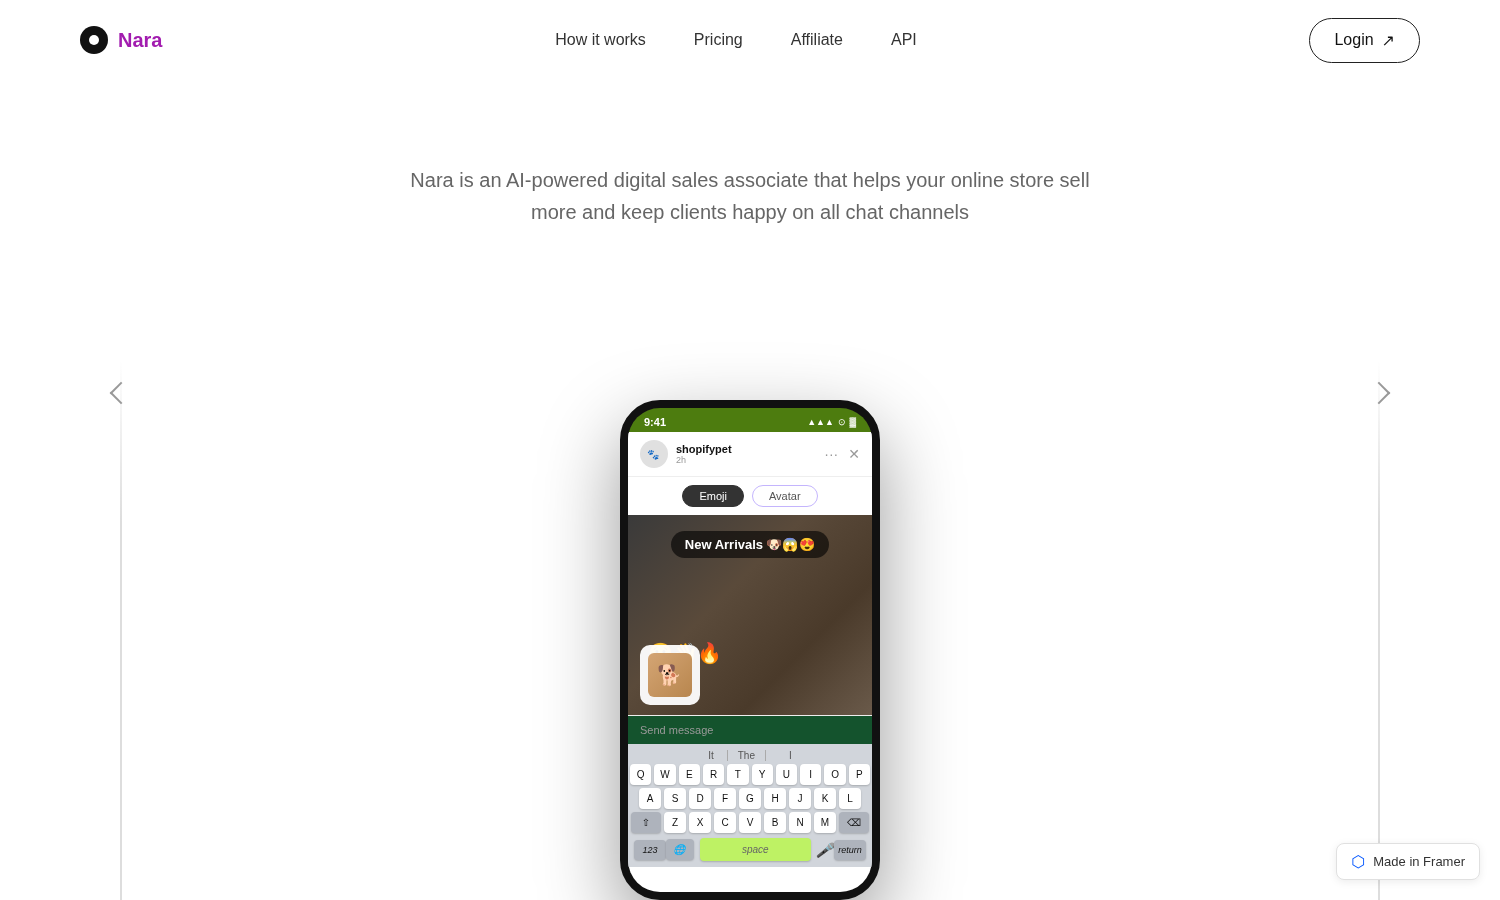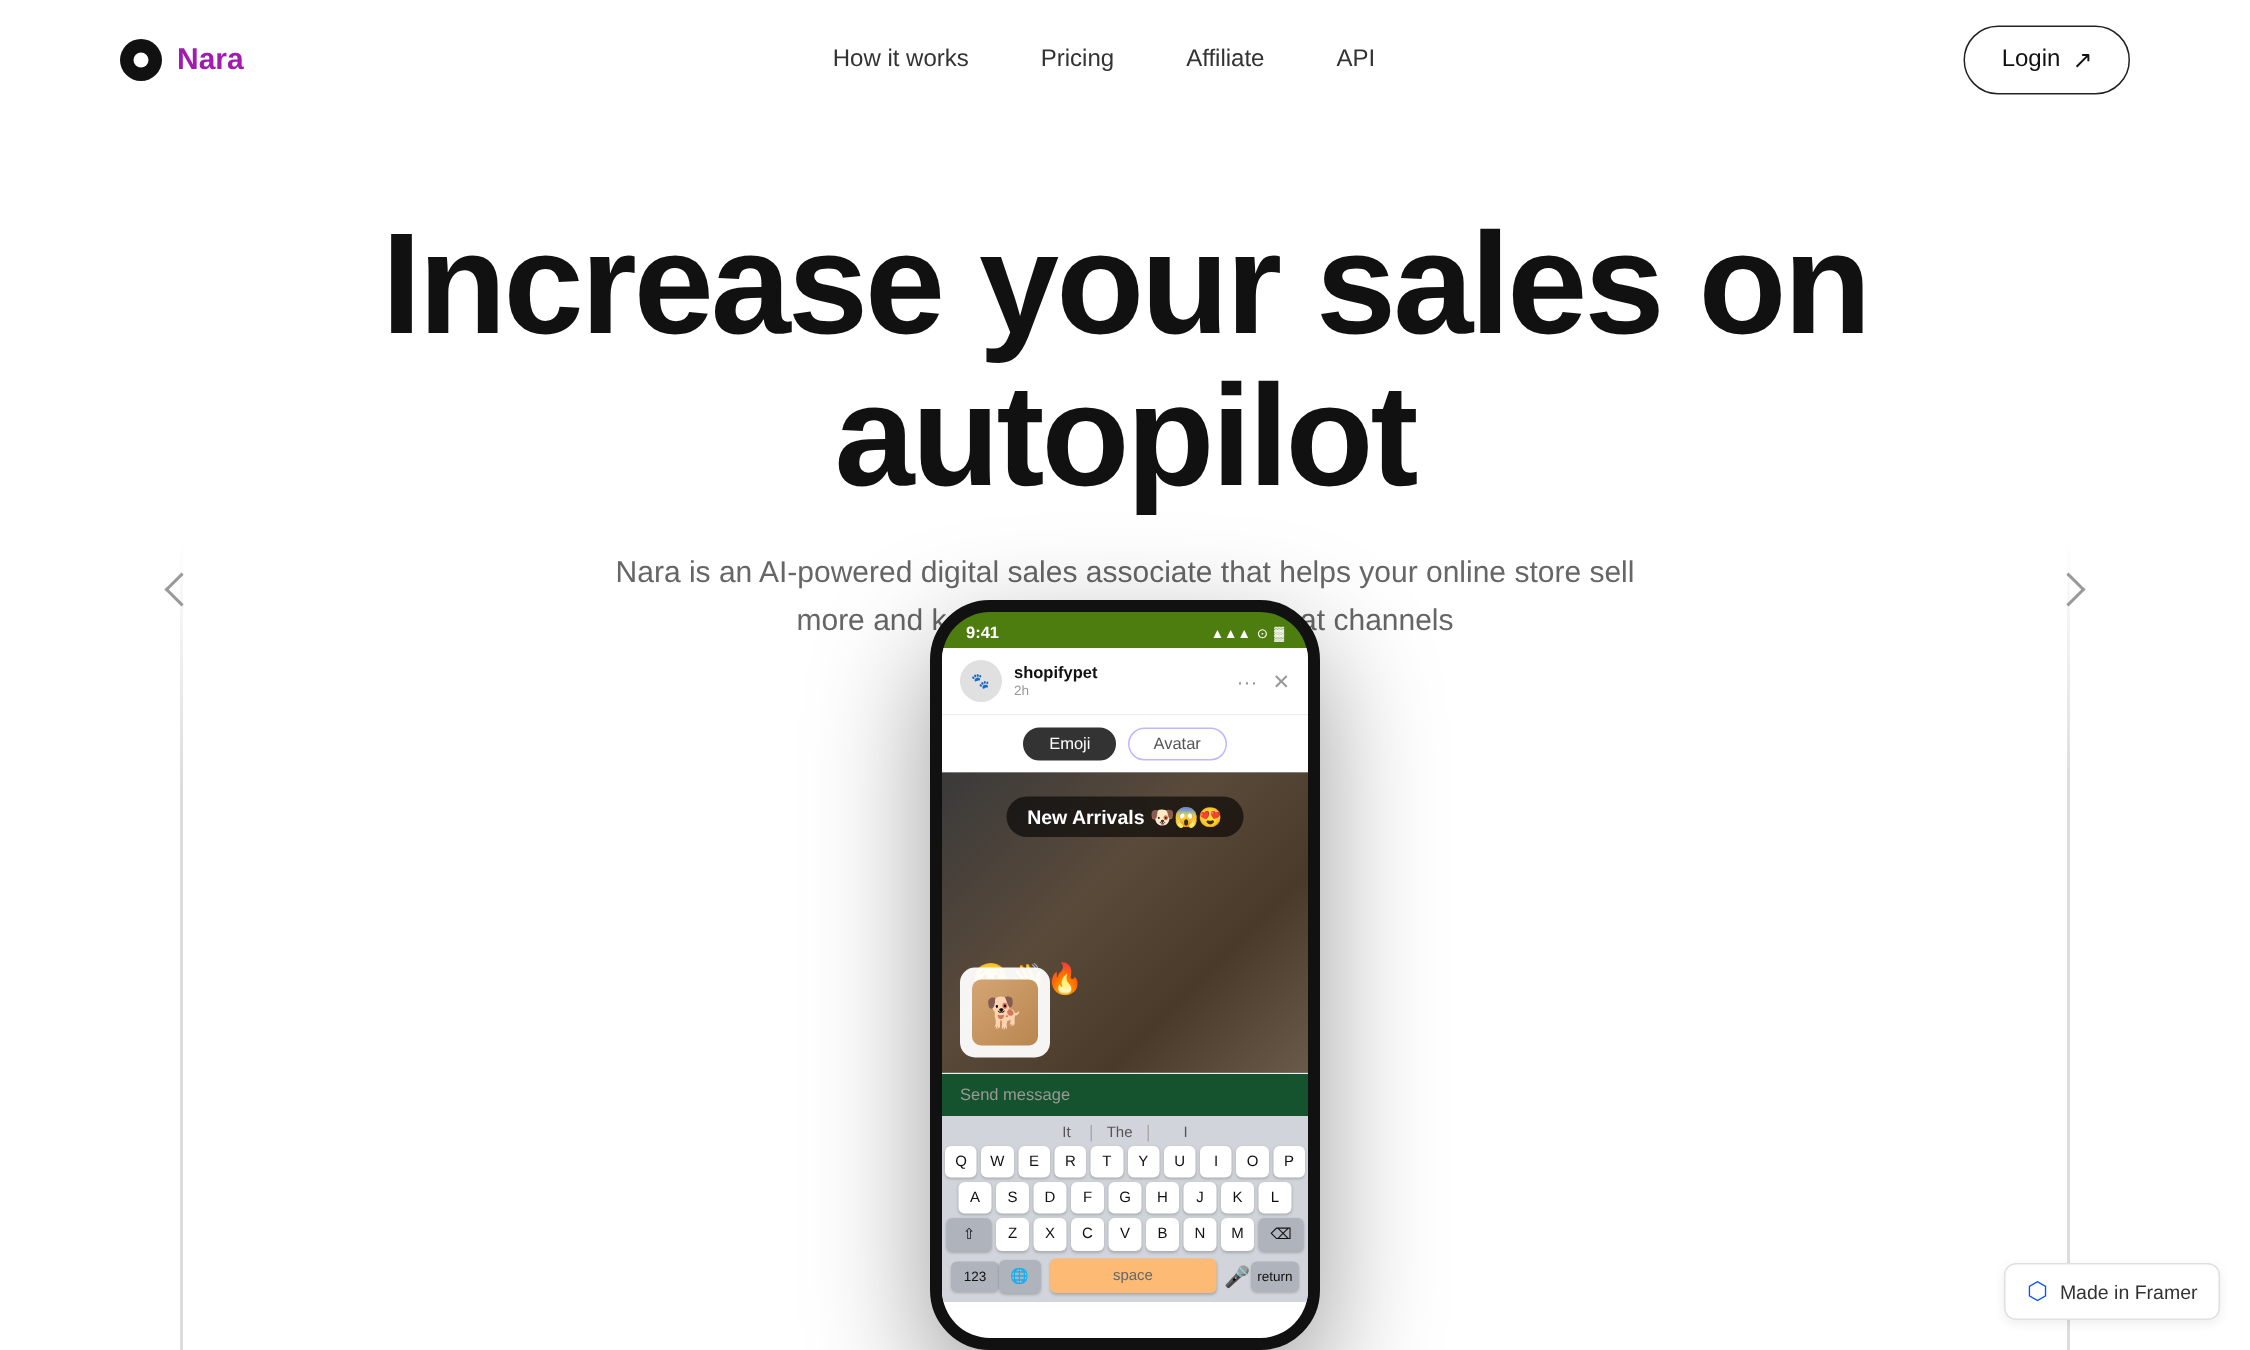--- a/index.html
+++ b/index.html
@@ -398,24 +398,25 @@
 
     .kb-key.wide {
       width: 30px;
     }
 
     .kb-bottom {
       display: flex;
       justify-content: space-between;
       align-items: center;
       padding: 2px 4px;
+      font-style: italic;
     }
 
     .kb-space {
-      background: #fdba74;
+      background: #bef264;
       border-radius: 4px;
       flex: 1;
       margin: 0 6px;
       padding: 6px 16px;
       text-align: center;
       font-size: 10px;
       color: #666;
       box-shadow: 0 1px 2px rgba(0,0,0,0.2);
     }
 
@@ -461,21 +462,20 @@
     <a class="nav-link">API</a>
   </div>
 
   <button class="login-btn">
     <span>Login</span>
     <span>↗</span>
   </button>
 </nav>
 
 <section class="hero">
-  <h1 class="hero-title">Increase your sales on autopilot</h1>
   <p class="hero-subtitle">Nara is an AI-powered digital sales associate that helps your online store sell more and keep clients happy on all chat channels</p>
 </section>
 
 <div class="side-border-left"></div>
 <div class="side-border-right"></div>
 <div class="arrow-left"></div>
 <div class="arrow-right"></div>
 
 <div class="phone-area">
   <div class="phone-mockup">

